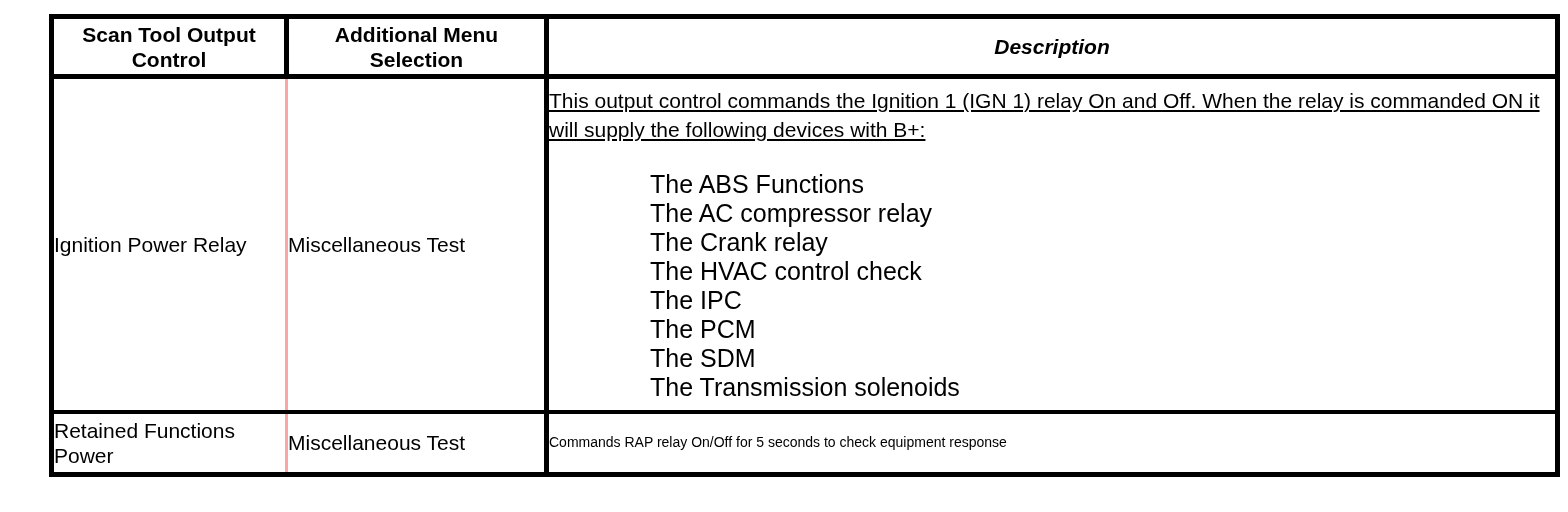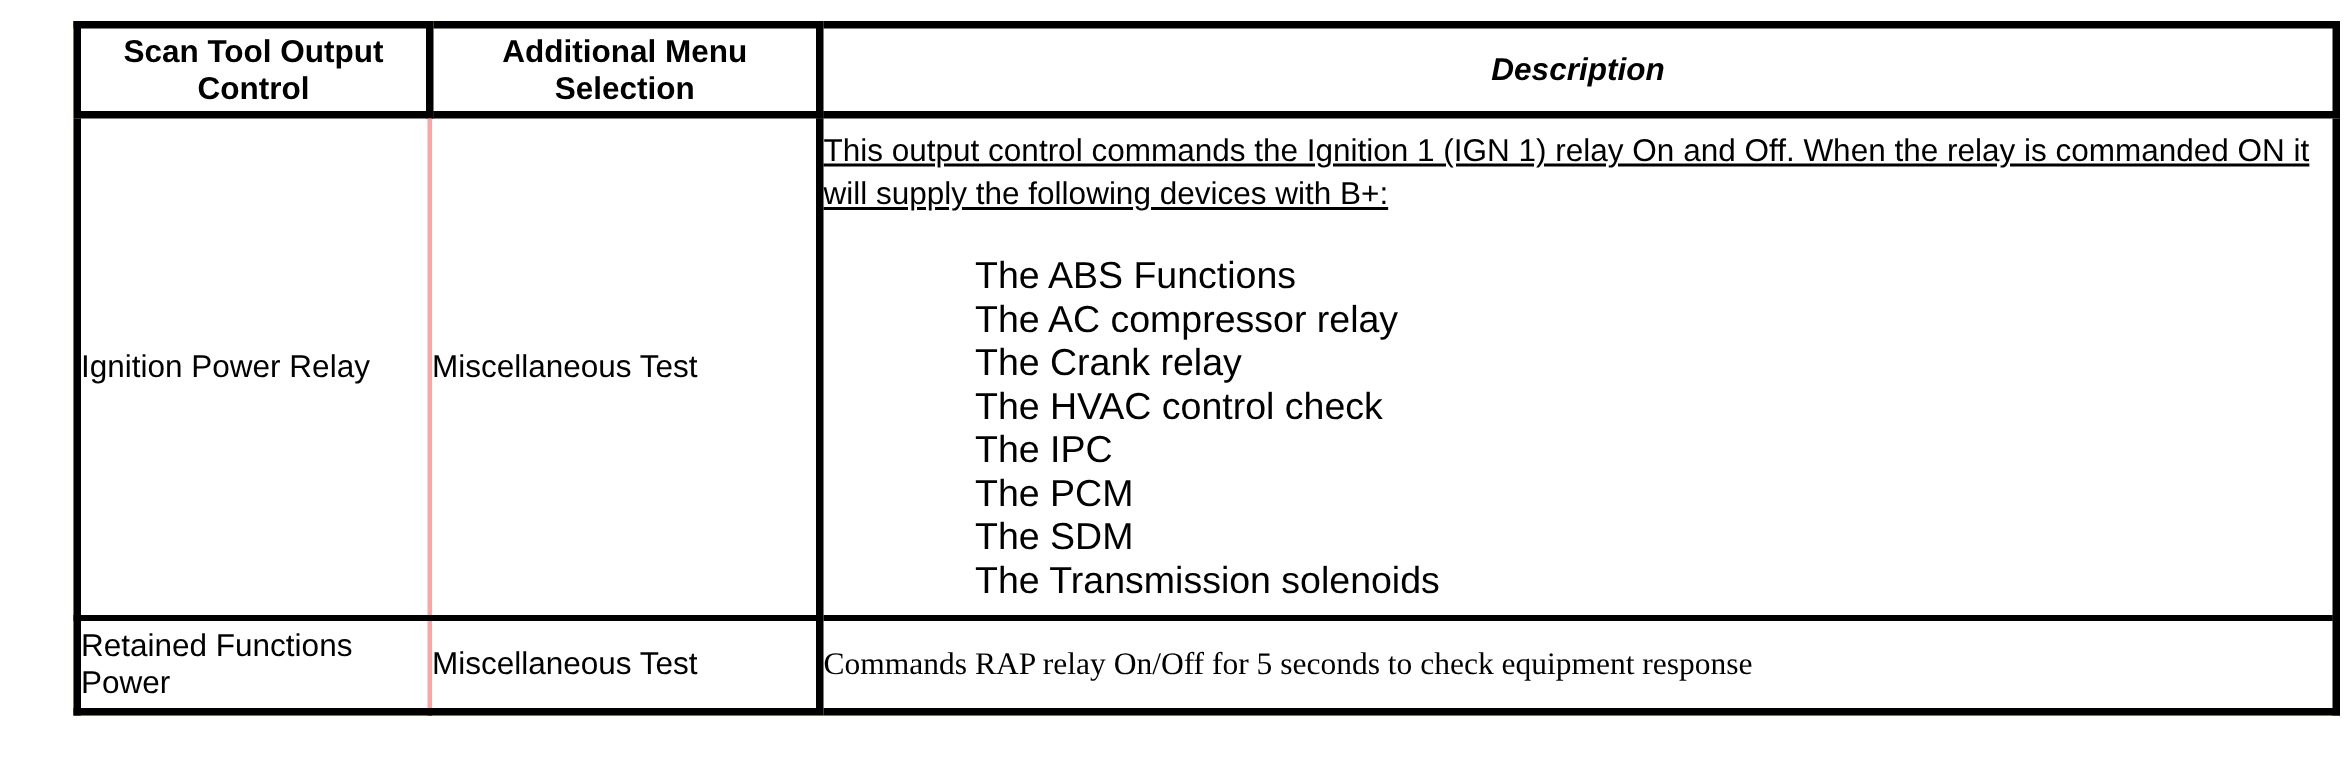--- a/index.html
+++ b/index.html
@@ -107,23 +107,22 @@
     margin-top: 26px;
     padding-left: 101px;
   }
   .device-list li {
     font-size: 25px;
     line-height: 29px;
     white-space: nowrap;
   }
   .desc-single {
     margin: 0;
-    font-size: 21px;
+    font-size: 14px;
     line-height: 29px;
-    font-family: Liberation Serif, serif;
   }
 </style>
 </head>
 <body>
 
 <div class="page">
 
   <table class="spec-table">
     <thead>
       <tr>

